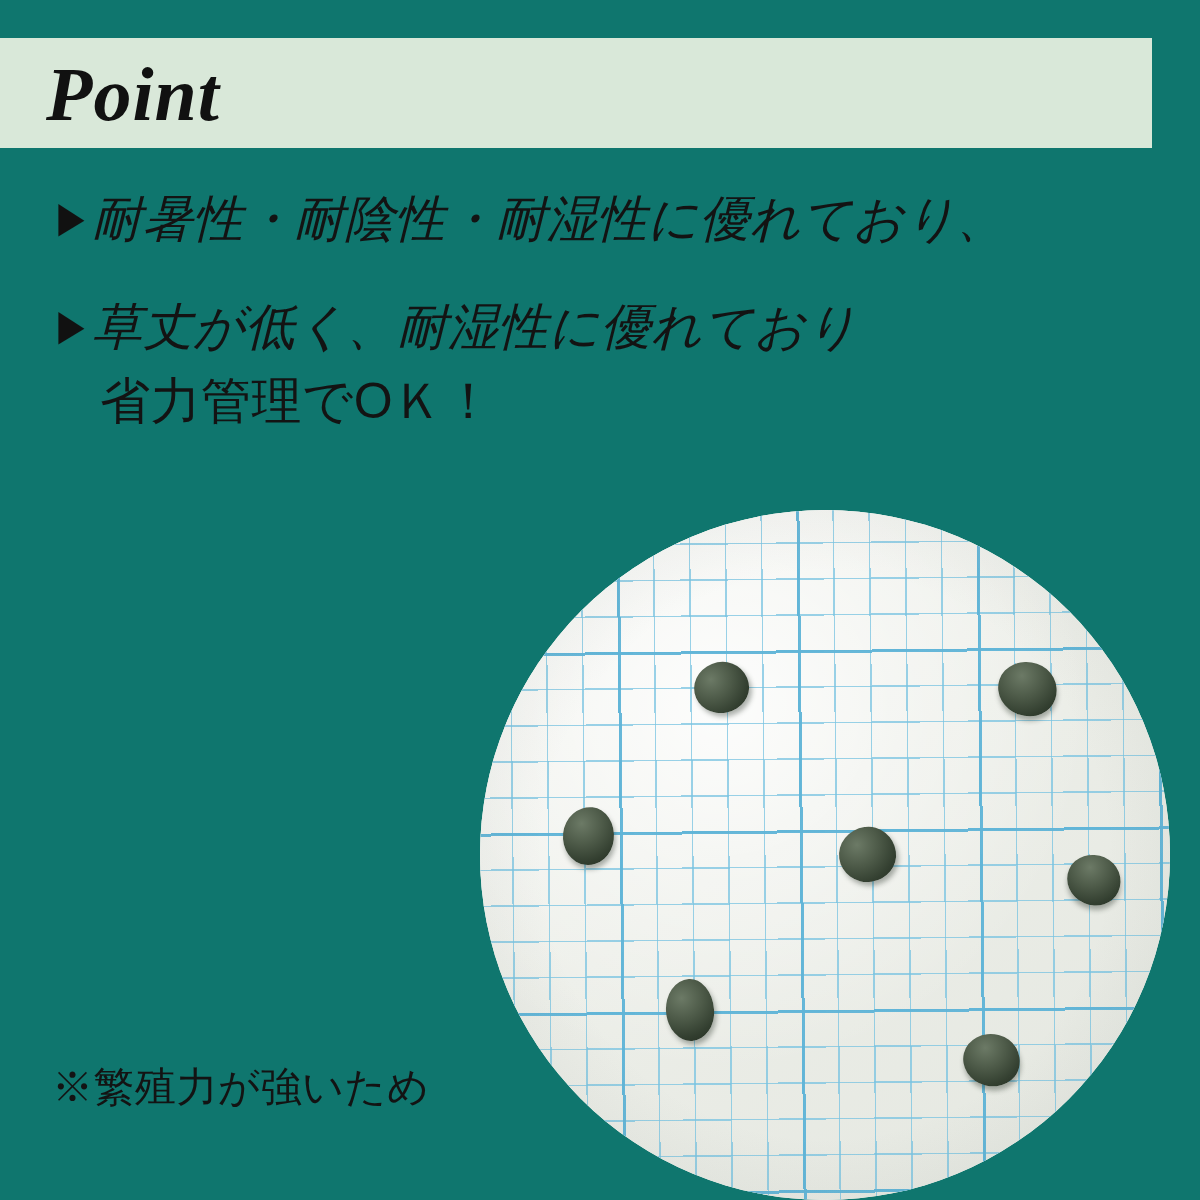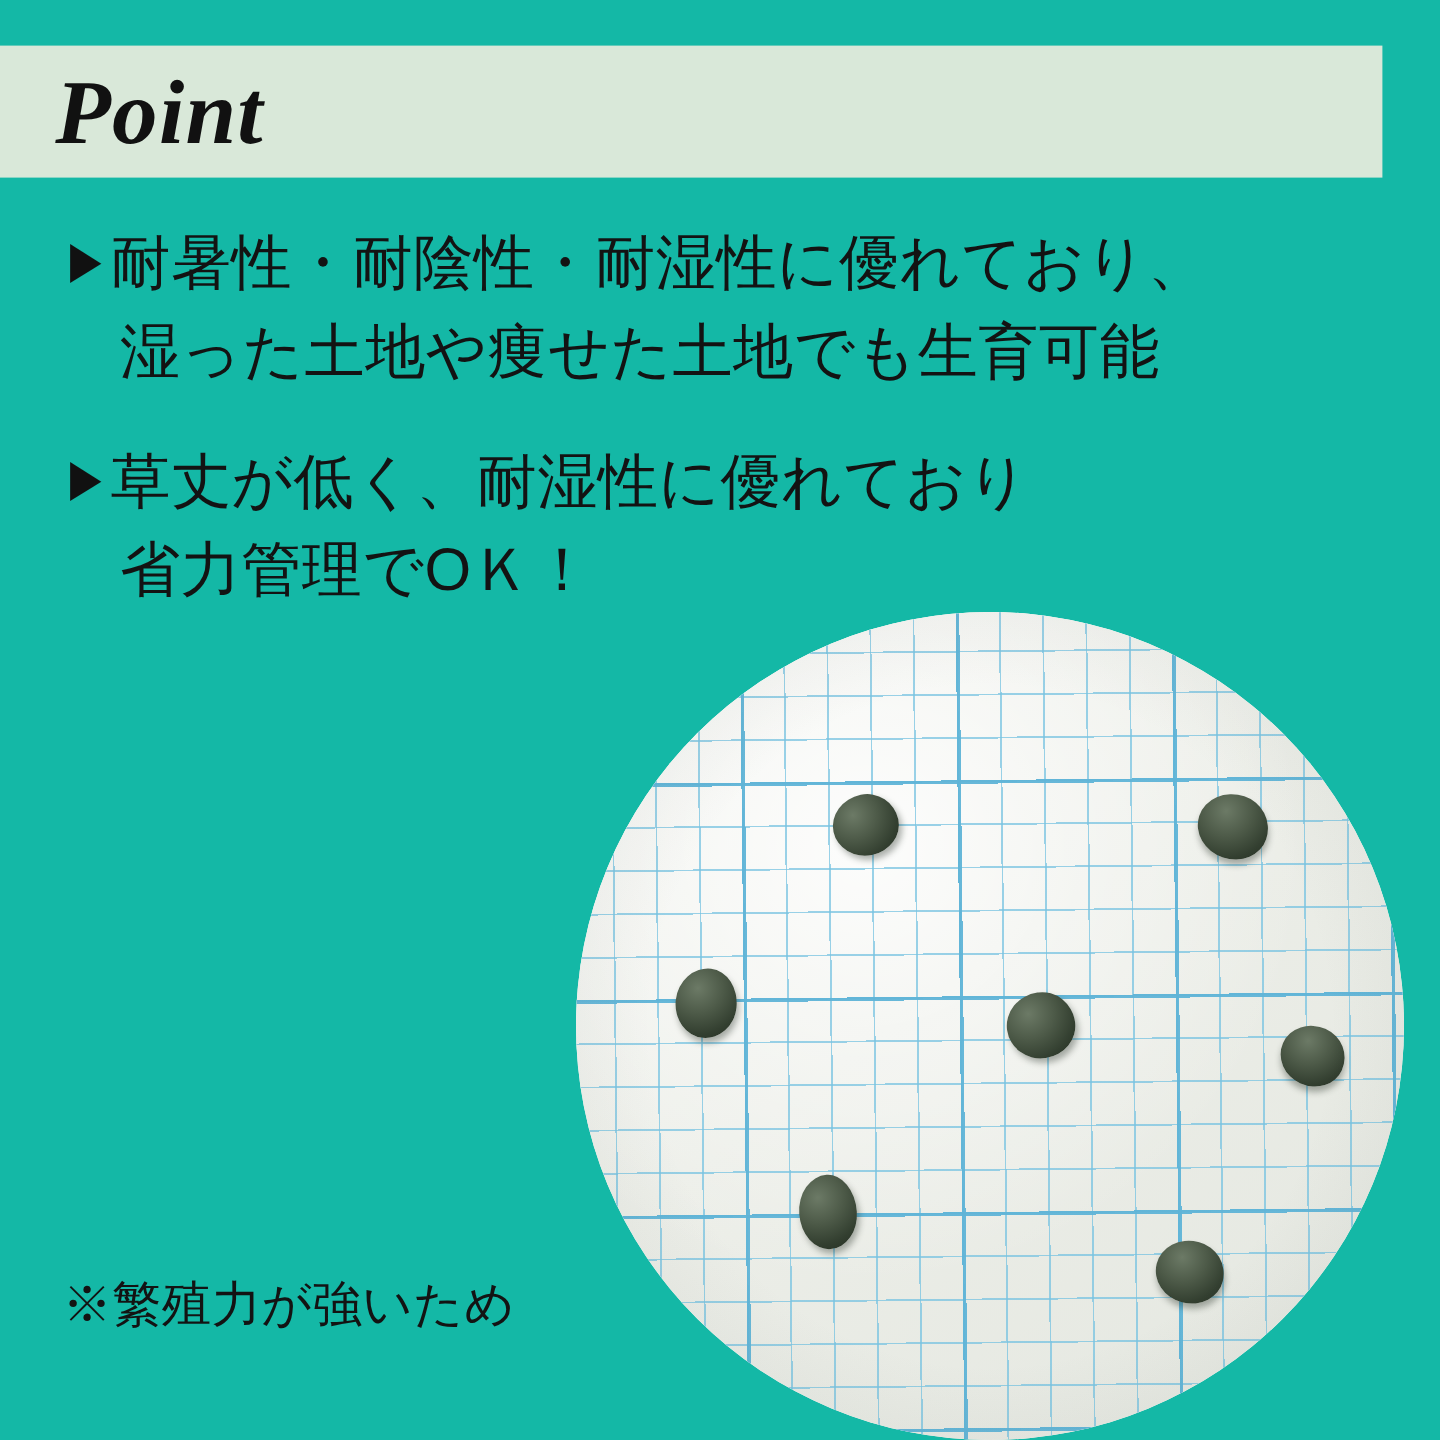--- a/index.html
+++ b/index.html
@@ -12,21 +12,21 @@
     background: #ffffff;
     font-family: "Liberation Sans", sans-serif;
     overflow: hidden;
     position: relative;
   }
 
   .page {
     position: relative;
     width: 1200px;
     height: 1200px;
-    background: #14b8a6;
+    background: #0f766e;
   }
 
   
   .header-band {
     position: absolute;
     left: 0;
     top: 38px;
     width: 1152px;
     height: 110px;
     background: #d9e8d9;
@@ -67,20 +67,21 @@
   .bullet-marker {
     flex: 0 0 auto;
     width: 40px;
     font-size: 40px;
     line-height: 74px;
     color: #111111;
     transform: translateY(2px);
   }
   .bullet-text-first {
     flex: 1 1 auto;
+    font-style: italic;
   }
   .bullet-line.cont {
     padding-left: 48px;
   }
 
   
   .footnote {
     position: absolute;
     left: 52px;
     top: 930px;
@@ -153,23 +154,20 @@
 
   <div class="header-band"></div>
   <div class="header-title">Point</div>
 
   <div class="bullets">
 
     <div class="bullet-item">
       <div class="bullet-line">
         <span class="bullet-marker">▶</span>
         <span class="bullet-text-first">耐暑性・耐陰性・耐湿性に優れており、</span>
-      </div>
-      <div class="bullet-line cont">
-        <span>湿った土地や痩せた土地でも生育可能</span>
       </div>
     </div>
 
     <div class="bullet-item">
       <div class="bullet-line">
         <span class="bullet-marker">▶</span>
         <span class="bullet-text-first">草丈が低く、耐湿性に優れており</span>
       </div>
       <div class="bullet-line cont">
         <span>省力管理でОＫ！</span>

